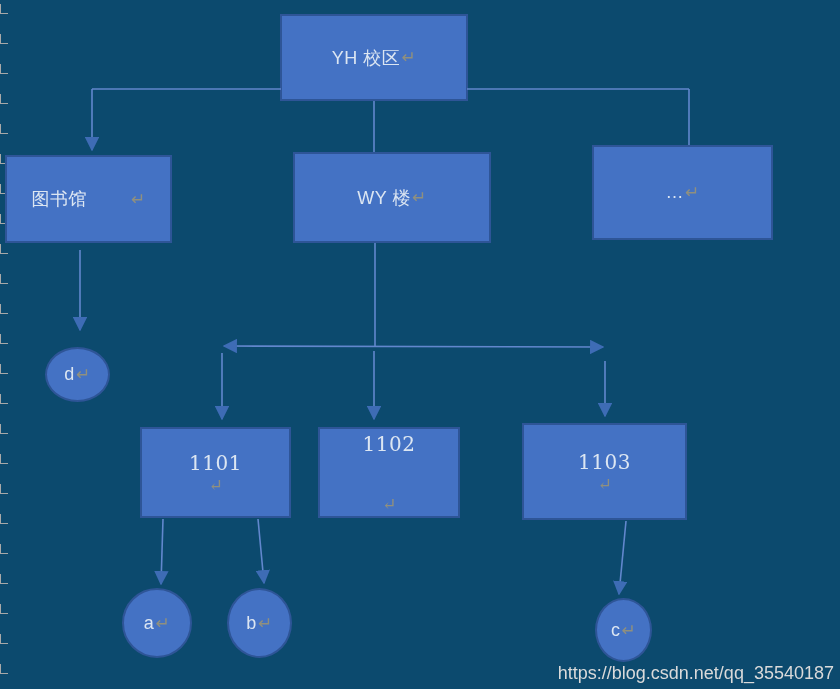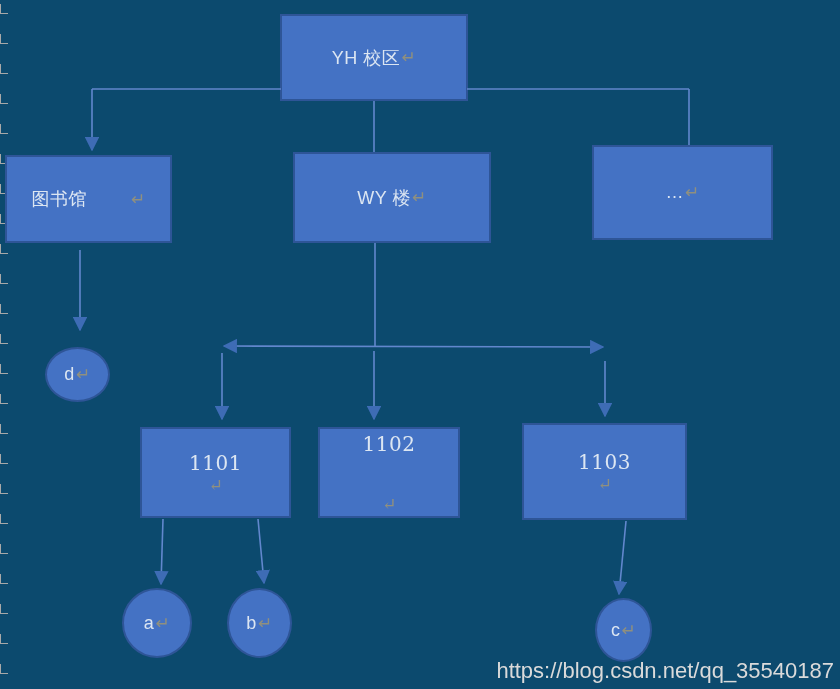--- a/index.html
+++ b/index.html
@@ -61,21 +61,21 @@
   #connectors line{
     stroke:var(--connector,#6287CD);
     stroke-width:1.6;
   }
   #connectors marker path{fill:var(--arrowhead,#3E6CB5);}
 
   
   #watermark{
     position:absolute;right:6px;bottom:5px;
     color:var(--watermark,#DADADA);
-    font-size:22px;
+    font-size:18px;
     z-index:4;
     white-space:nowrap;
   }
 </style>
 </head>
 <body>
 
 <div id="canvas">
 
   <div id="ruler">

